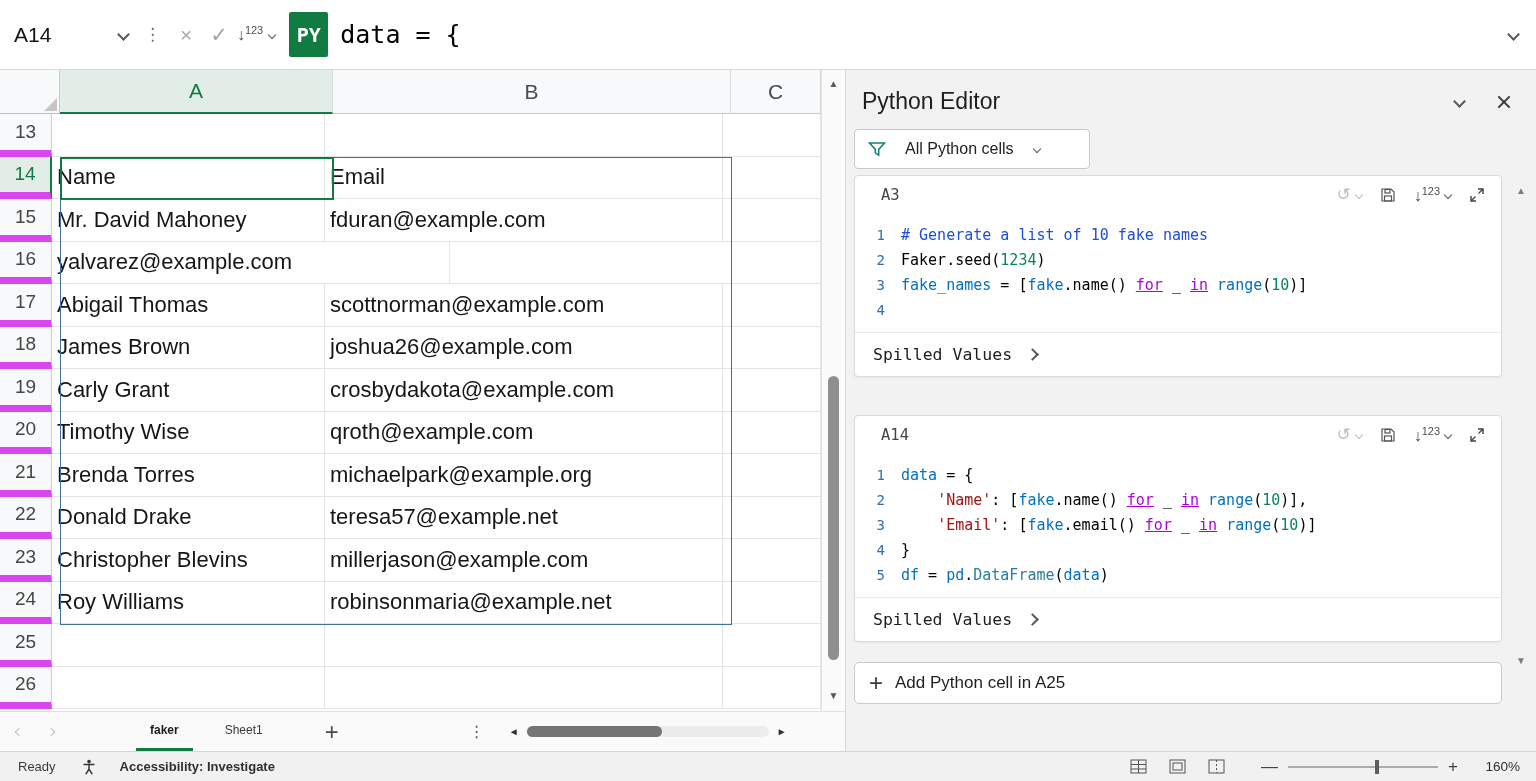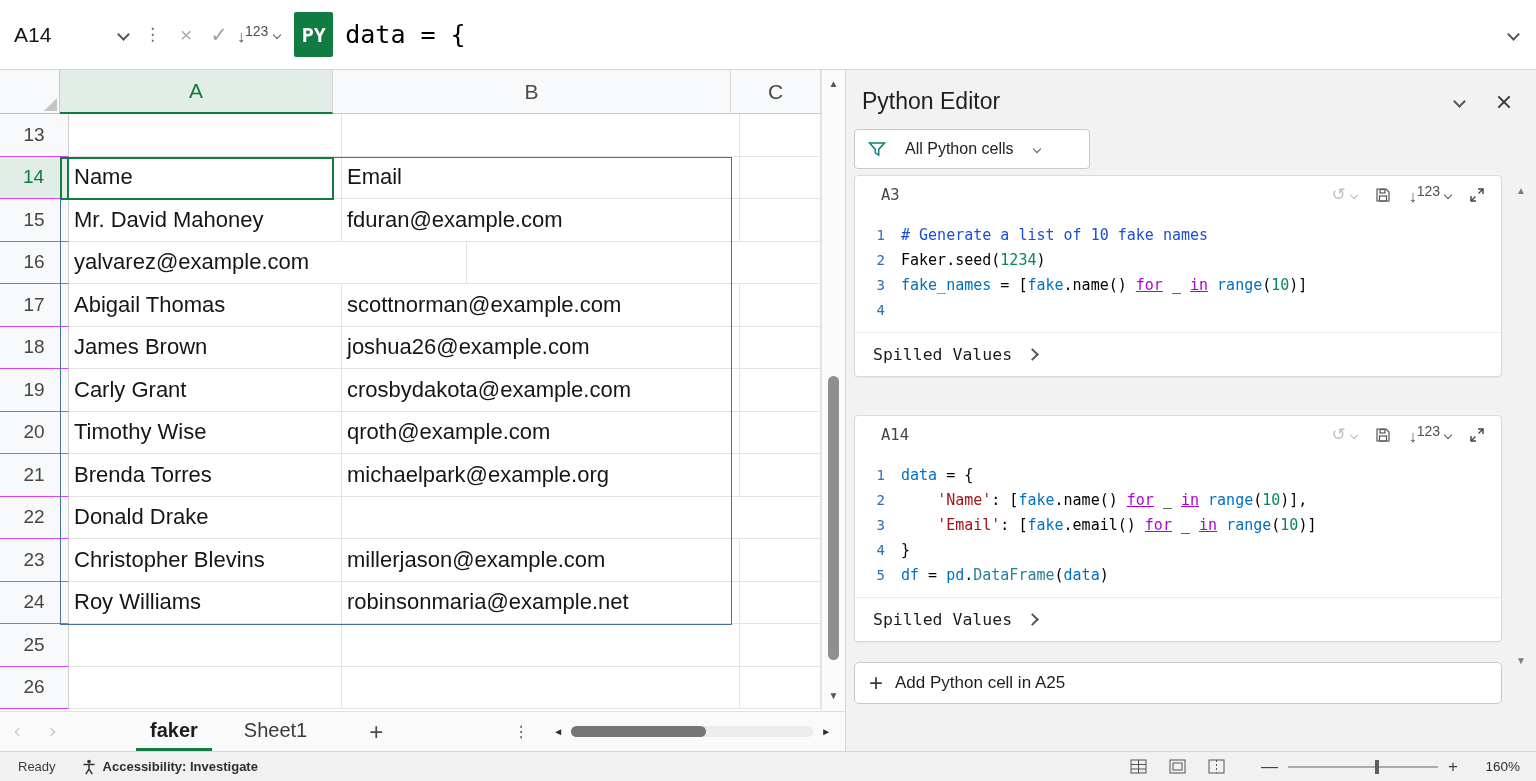--- a/index.html
+++ b/index.html
@@ -14,68 +14,68 @@
   .chev.left { transform:rotate(135deg); }
   .chev.lt { border-color:#bdbdbd; }
 
   
   .formula-bar { flex:0 0 70px; display:flex; align-items:center; background:#fff; border-bottom:1px solid #D9D9D9; }
   .name-box { width:138px; display:flex; align-items:center; justify-content:space-between; padding:0 10px 0 14px; font-size:21px; color:#141414; cursor:default; }
   .fb-dots { font-size:17px; color:#6f6f6f; margin:0 10px 0 6px; }
   .fbtn { margin:0 9px; font-size:21px; color:#A9A9A9; line-height:1; }
   .fbtn.check { color:#9AA79E; }
   .i123 { color:#4f4f4f; font-size:16px; white-space:nowrap; }
-  .i123 sup { font-size:14px; }
+  .i123 sup { font-size:11px; }
   .py-badge { width:39px; height:45px; background:#107C41; color:#fff; font-weight:700; font-size:20px; display:flex; align-items:center; justify-content:center; border-radius:2px; margin:0 12px 0 14px; font-family:"DejaVu Sans Mono","Liberation Mono",monospace; }
   .formula-text { flex:1; font:25px "DejaVu Sans Mono","Liberation Mono",monospace; color:#000; white-space:pre; }
   .fb-expand { margin-right:18px; }
 
   
   .main { flex:1; display:flex; min-height:0; }
   .sheet-area { width:845px; display:flex; flex-direction:column; background:#fff; }
 
   
   .grid { flex:1; position:relative; min-height:0; overflow:hidden; }
   .grid-inner { margin-right:24px; height:100%; }
   .col-headers { display:flex; height:44px; }
   .corner { width:60px; position:relative; background:#F8F9FA; border-right:1px solid #C9C9C9; border-bottom:1px solid #BFBFBF; }
   .corner:after { content:""; position:absolute; right:2px; bottom:2px; border-left:13px solid transparent; border-bottom:13px solid #C5C5C5; }
   .col-h { display:flex; align-items:center; justify-content:center; font-size:21px; color:#4b4b4b; background:#F8F9FA; border-right:1px solid #D9D9D9; border-bottom:1px solid #C9C9C9; }
   .col-h.selcol { color:#0E7C41; background:#E3EDE7; border-bottom:2px solid #107C41; }
   .colA { width:273px; } .colB { width:398px; } .colC { flex:1; }
   .grid-row { display:flex; height:42.5px; }
-  .row-hdr { width:69px; display:flex; align-items:center; justify-content:center; font-size:19px; color:#454545; background:#F8F9FA; border-right:1px solid #CFCFCF; border-bottom:1px solid #d946ef; }
+  .row-hdr { width:52px; display:flex; align-items:center; justify-content:center; font-size:19px; color:#454545; background:#F8F9FA; border-right:1px solid #CFCFCF; border-bottom:7px solid #d946ef; }
   .row-hdr.sel { color:#0E7C41; background:#E3EDE7; border-right:2px solid #107C41; }
   .cell { font-size:22px; color:#161616; display:flex; align-items:center; padding-left:5px; border-right:1px solid #E4E4E4; border-bottom:1px solid #E4E4E4; overflow:hidden; white-space:nowrap; background:#fff; }
   .range-outline { position:absolute; left:60px; top:86.5px; width:672px; height:468px; border:1px solid #44709F; pointer-events:none; }
   .active-cell { position:absolute; left:60px; top:86.5px; width:274px; height:43px; border:2px solid #107C41; pointer-events:none; }
 
   .vscroll { position:absolute; top:0; right:0; bottom:0; width:24px; background:#FBFBFB; border-left:1px solid #E3E3E3; }
   .vscroll .arr { position:absolute; left:0; width:100%; text-align:center; font-size:10px; color:#575757; cursor:default; }
   .vscroll .arr.top { top:8px; } .vscroll .arr.bot { bottom:10px; }
   .vscroll .thumb { position:absolute; left:6px; top:306px; height:284px; width:11px; border-radius:6px; background:#8F8F8F; }
 
   
   .tab-bar { flex:0 0 40px; display:flex; align-items:center; background:#FAFAFA; border-top:1px solid #E0E0E0; }
   .tab-nav { margin-left:16px; display:flex; gap:26px; align-items:center; }
   .tabs { display:flex; margin-left:82px; height:100%; }
-  .tab { height:100%; display:flex; align-items:center; padding:0 14px; font-size:20px; color:#3a3a3a; border-bottom:3px solid transparent; }
+  .tab { height:100%; display:flex; align-items:center; padding:0 14px; font-size:12px; color:#3a3a3a; border-bottom:3px solid transparent; }
   .tab.active { font-weight:700; color:#1c1c1c; border-bottom:3px solid #107C41; }
   .tab + .tab { margin-left:18px; }
   .add-sheet { margin-left:48px; font-size:24px; font-weight:300; color:#4a4a4a; }
   .tab-dots { margin-left:130px; font-size:16px; color:#5a5a5a; }
   .hscroll { display:flex; align-items:center; margin-left:24px; gap:8px; }
   .harr { font-size:10px; color:#2e2e2e; }
   .htrack { width:242px; height:11px; background:#ECECEC; border-radius:6px; position:relative; }
   .hthumb { position:absolute; left:0; top:0; width:135px; height:11px; background:#757575; border-radius:6px; }
 
   
   .status-bar { flex:0 0 30px; background:#F1F1F1; border-top:1px solid #D6D6D6; display:flex; align-items:center; font-size:13px; color:#3c3c3c; }
   .sb-ready { margin-left:18px; }
-  .sb-acc { margin-left:26px; display:flex; align-items:center; gap:7px; font-weight:700; color:#2f2f2f; }
+  .sb-acc { margin-left:26px; display:flex; align-items:center; gap:24px; font-weight:700; color:#2f2f2f; }
   .sb-right { margin-left:auto; display:flex; align-items:center; margin-right:16px; }
   .view-icons { display:flex; gap:22px; margin-right:30px; }
   .zoom-minus,.zoom-plus { font-size:17px; color:#3f3f3f; padding:0 6px; }
   .zoom-track { width:150px; height:2px; background:#ABABAB; position:relative; margin:0 4px; }
   .zoom-thumb { position:absolute; left:58%; top:-6px; width:4px; height:14px; background:#5f5f5f; }
   .zoom-label { margin-left:14px; width:42px; text-align:right; font-size:13.5px; color:#2e2e2e; }
 
   
   .panel { flex:1; background:#F2F2F2; border-left:1px solid #D8D8D8; position:relative; overflow:hidden; }
   .panel-header { display:flex; align-items:center; padding:18px 24px 8px 16px;gap:24px; }
@@ -187,20 +187,21 @@
               </div>
               <div class="grid-row">
                 <div class="row-hdr">21</div>
                 <div class="cell colA">Brenda Torres</div>
                 <div class="cell colB">michaelpark@example.org</div>
                 <div class="cell colC"></div>
               </div>
               <div class="grid-row">
                 <div class="row-hdr">22</div>
                 <div class="cell colA">Donald Drake</div>
+                <div class="cell colB">teresa57@example.net</div>
                 <div class="cell colC"></div>
               </div>
               <div class="grid-row">
                 <div class="row-hdr">23</div>
                 <div class="cell colA">Christopher Blevins</div>
                 <div class="cell colB">millerjason@example.com</div>
                 <div class="cell colC"></div>
               </div>
               <div class="grid-row">
                 <div class="row-hdr">24</div>

